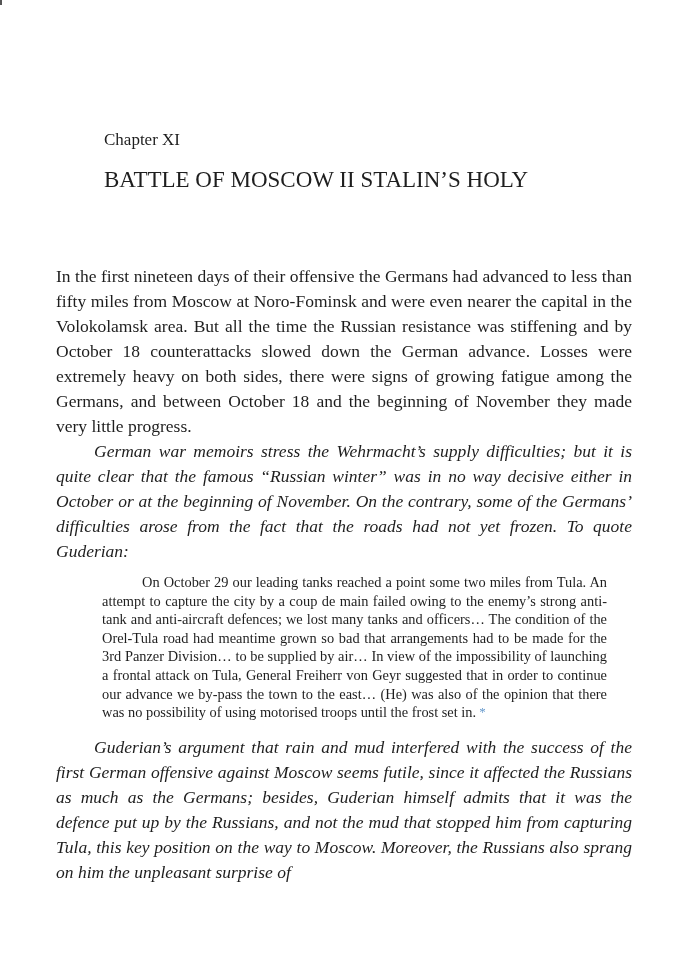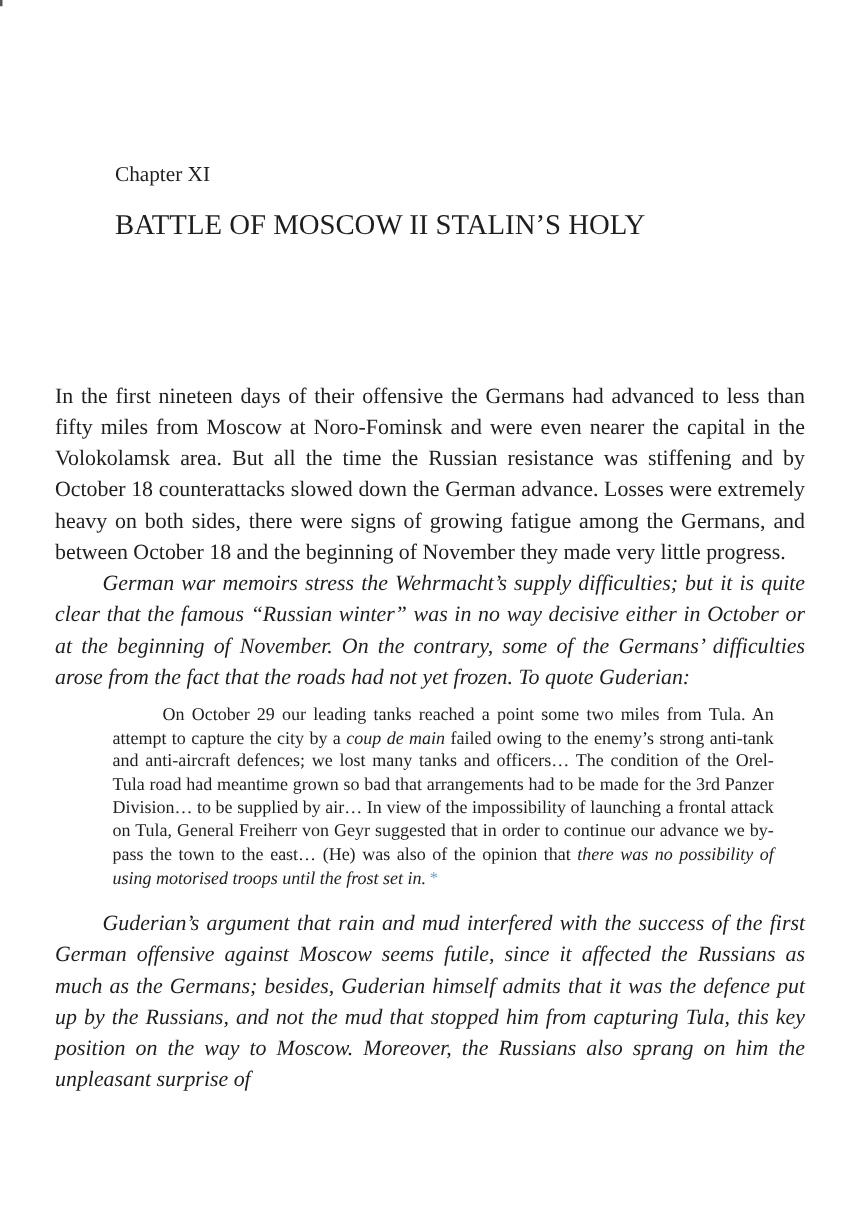--- a/index.html
+++ b/index.html
@@ -12,21 +12,21 @@
   body {
     width: 688px;
     height: 979px;
     background: var(--bg);
     overflow: hidden;
   }
   .page {
     position: relative;
     width: 688px;
     height: 687px;
-    padding: 0 44px;
+    padding: 0 56px;
     font-family: "Liberation Serif", "DejaVu Serif", serif;
     color: var(--text);
     background: var(--bg);
   }
   .corner-mark {
     position: absolute;
     top: 0;
     left: 0;
     width: 2px;
     height: 5px;
@@ -39,35 +39,35 @@
     line-height: 21px;
   }
   .book-title {
     margin: 13px 0 12px 48px;
     font-size: 23px;
     font-weight: normal;
     line-height: 34px;
   }
   .title-line { display: block; }
   .body-text {
-    margin-top: 107px;
+    margin-top: 67px;
     font-size: 17.5px;
     line-height: 25px;
     text-align: justify;
   }
   .body-text p { margin: 0; }
   .body-text p.indent { text-indent: 38px; font-style: italic; }
   blockquote {
     margin: 9px 25px 13px 46px;
     font-size: 14.4px;
     line-height: 18.6px;
     text-align: justify;
     text-indent: 40px;
   }
-  .italic { font-style: italic; }
+  .italic { }
   .footnote-link {
     color: var(--link);
     text-decoration: none;
     font-size: 13px;
     margin-left: 3px;
     vertical-align: 1px;
     font-style: normal;
   }
 </style>
 </head>

